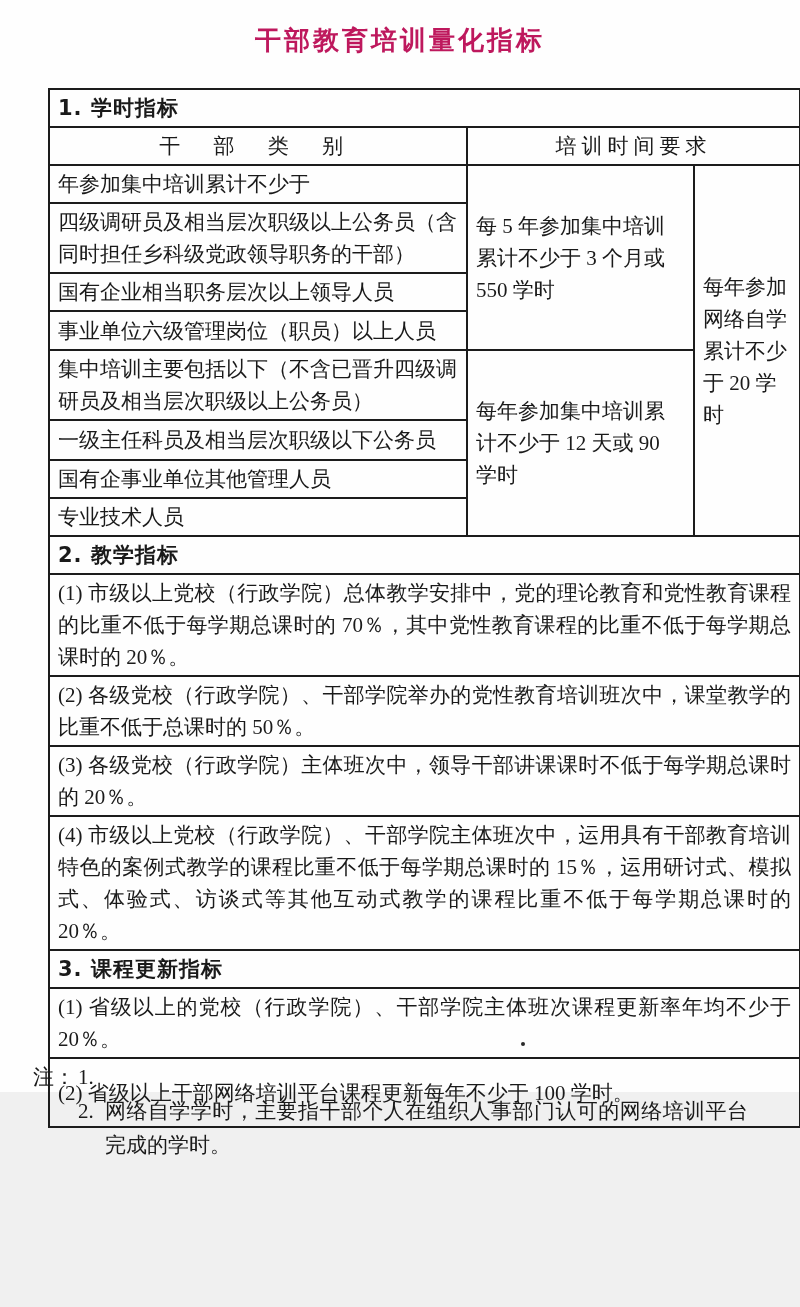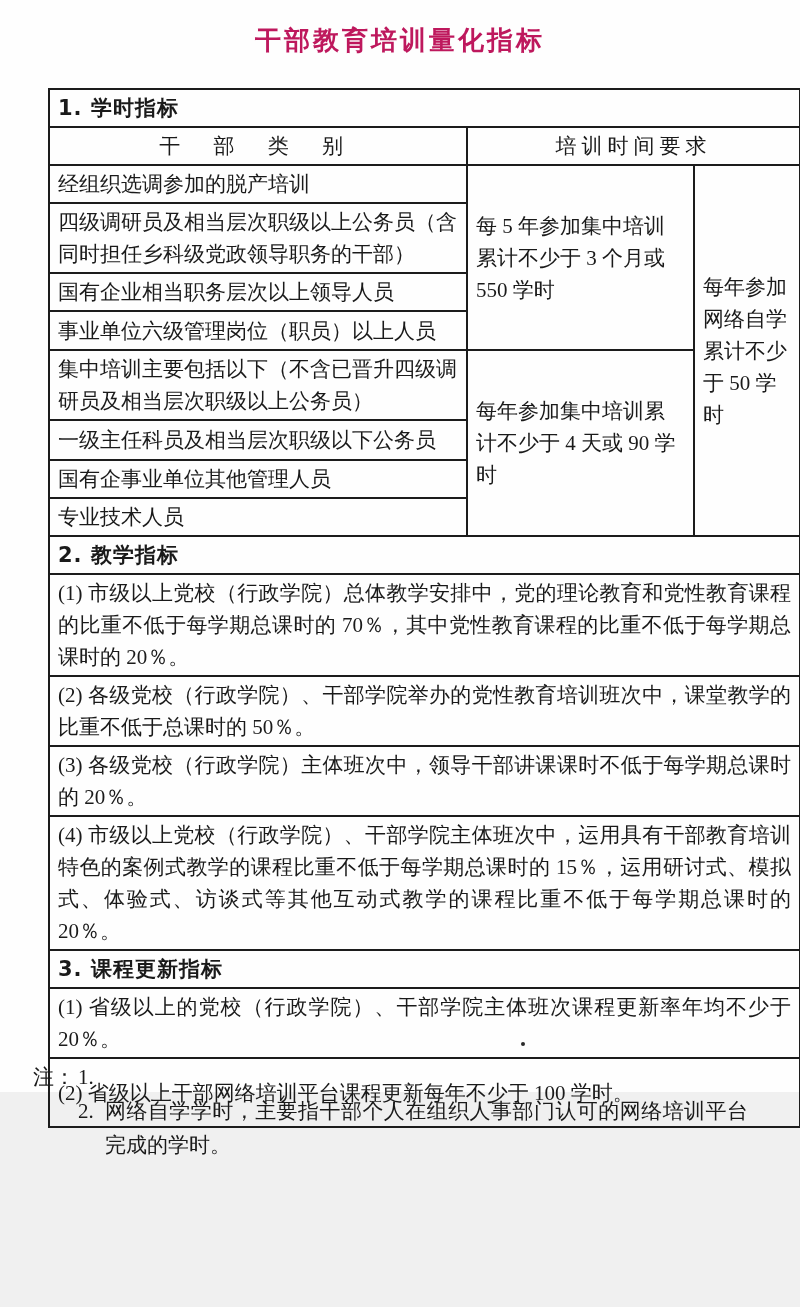--- a/index.html
+++ b/index.html
@@ -116,36 +116,36 @@
   </colgroup>
   <tbody>
     <tr class="hr-a">
       <td class="section-heading" colspan="3">1. 学时指标</td>
     </tr>
     <tr class="hr-b">
       <td class="col-header cat">干 部 类 别</td>
       <td class="col-header req" colspan="2">培训时间要求</td>
     </tr>
     <tr class="r1">
-      <td class="category">经组织选调参加的脱产培训</td>
+      <td class="category">年参加集中培训累计不少于</td>
       <td class="req-cell" rowspan="4">每 5 年参加集中培训累计不少于 3 个月或 550 学时</td>
-      <td class="req-cell" rowspan="8">每年参加网络自学累计不少于 50 学时</td>
+      <td class="req-cell" rowspan="8">每年参加网络自学累计不少于 20 学时</td>
     </tr>
     <tr class="r2">
       <td class="category">四级调研员及相当层次职级以上公务员（含同时担任乡科级党政领导职务的干部）</td>
     </tr>
     <tr class="r3">
       <td class="category">国有企业相当职务层次以上领导人员</td>
     </tr>
     <tr class="r4">
       <td class="category">事业单位六级管理岗位（职员）以上人员</td>
     </tr>
     <tr class="r5">
       <td class="category">集中培训主要包括以下（不含已晋升四级调研员及相当层次职级以上公务员）</td>
-      <td class="req-cell" rowspan="4">每年参加集中培训累计不少于 4 天或 90 学时</td>
+      <td class="req-cell" rowspan="4">每年参加集中培训累计不少于 12 天或 90 学时</td>
     </tr>
     <tr class="r6">
       <td class="category">一级主任科员及相当层次职级以下公务员</td>
     </tr>
     <tr class="r7">
       <td class="category">国有企事业单位其他管理人员</td>
     </tr>
     <tr class="r8">
       <td class="category">专业技术人员</td>
     </tr>

